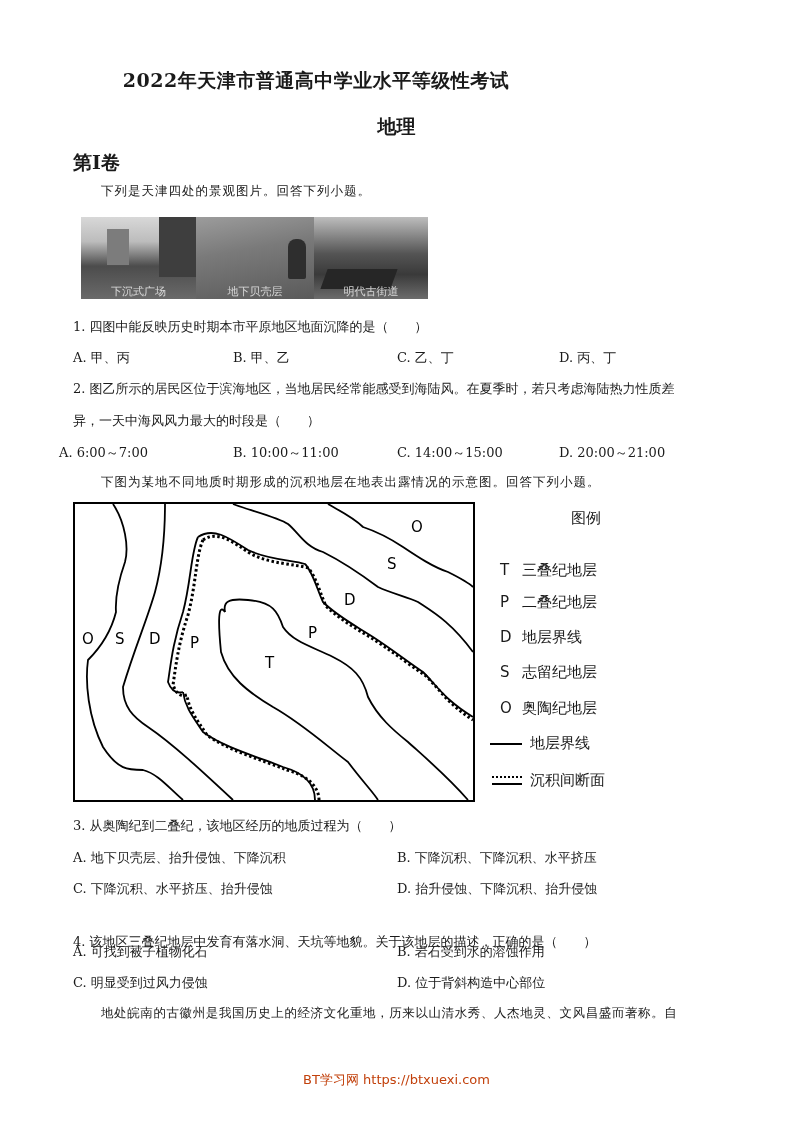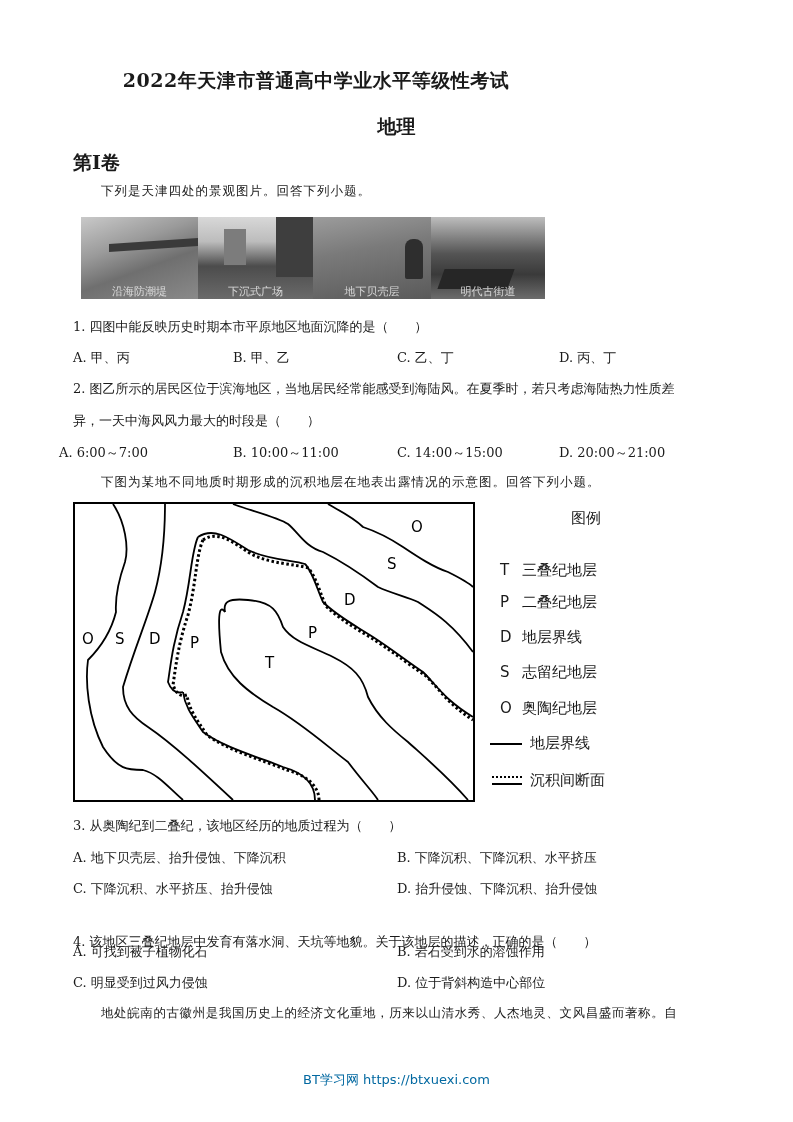--- a/index.html
+++ b/index.html
@@ -12,37 +12,33 @@
   .txt { font-size: 13px; }
   .intro { font-size: 12.5px; letter-spacing: 1px; }
   .photos { left: 81px; top: 217px; width: 464px; height: 82px; display: flex; }
   .photo { height: 82px; position: relative; overflow: hidden; }
   .photo .cap { position: absolute; bottom: 0; left: 0; right: 0; text-align: center; color: #eaeaea;
                 font-size: 11px; font-family: "DejaVu Sans", sans-serif; opacity: .85; }
   .diagram { left: 73px; top: 502px; width: 402px; height: 300px; }
   .legend-title { left: 571px; top: 509px; font-size: 15px; font-family: "DejaVu Sans", sans-serif; }
   .legend-item { font-size: 15px; font-family: "DejaVu Sans", sans-serif; }
   .legend-key { display: inline-block; width: 22px; }
-  .footer { left: 0; width: 793px; text-align: center; top: 1071px; font-size: 13px; color: #0369a1;
+  .footer { left: 0; width: 793px; text-align: center; top: 1071px; font-size: 13px; color: #c2410c;
             font-family: "DejaVu Sans", sans-serif; }
 </style>
 </head>
 <body>
 
 <div class="abs title">2022年天津市普通高中学业水平等级性考试</div>
 <div class="abs subject">地理</div>
 <div class="abs section">第Ⅰ卷</div>
 
 <div class="abs intro" style="left:101px;top:183px;">下列是天津四处的景观图片。回答下列小题。</div>
 
 <div class="abs photos">
-  <div class="photo" style="width:117px;background:linear-gradient(160deg,#c9c9c9 0%,#9a9a9a 35%,#6f6f6f 60%,#8a8a8a 100%);">
-    <div style="position:absolute;left:28px;top:24px;width:89px;height:8px;background:#3a3a3a;transform:skewY(-4deg);"></div>
-    <div class="cap">沿海防潮堤</div>
-  </div>
   <div class="photo" style="width:115px;background:linear-gradient(180deg,#d8d8d8 0%,#bcbcbc 30%,#4c4c4c 60%,#6a6a6a 100%);">
     <div style="position:absolute;left:26px;top:12px;width:22px;height:36px;background:#7c7c7c;"></div>
     <div style="position:absolute;left:78px;top:0;width:37px;height:60px;background:#3e3e3e;"></div>
     <div class="cap">下沉式广场</div>
   </div>
   <div class="photo" style="width:118px;background:linear-gradient(170deg,#9c9c9c 0%,#7a7a7a 40%,#5a5a5a 100%);">
     <div style="position:absolute;left:92px;top:22px;width:18px;height:40px;background:#2e2e2e;border-radius:8px 8px 2px 2px;"></div>
     <div class="cap">地下贝壳层</div>
   </div>
   <div class="photo" style="width:114px;background:linear-gradient(180deg,#bdbdbd 0%,#545454 45%,#3a3a3a 70%,#6c6c6c 100%);">

